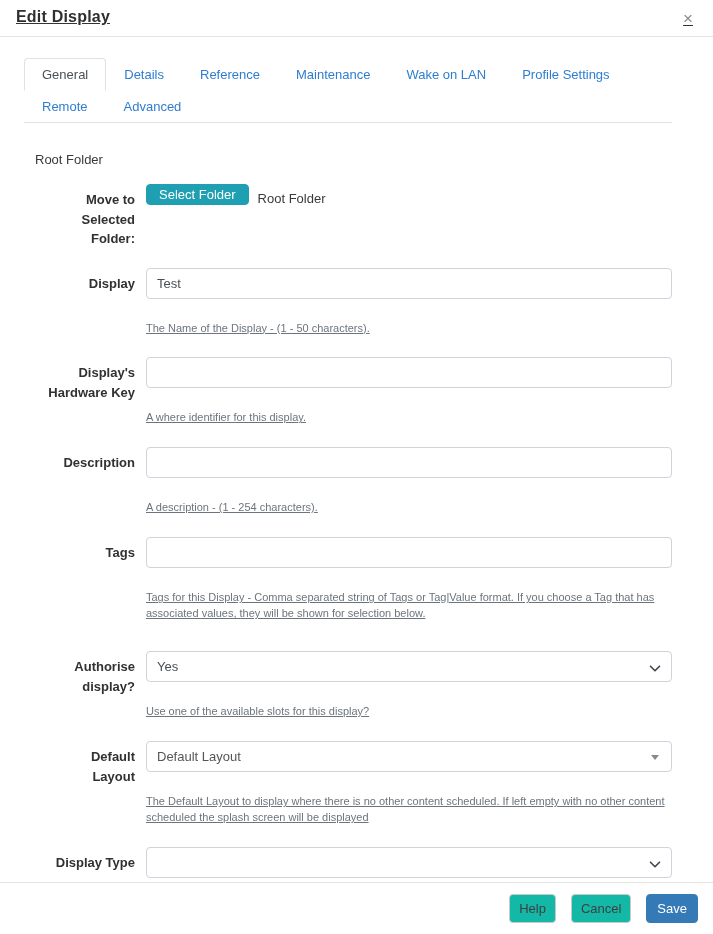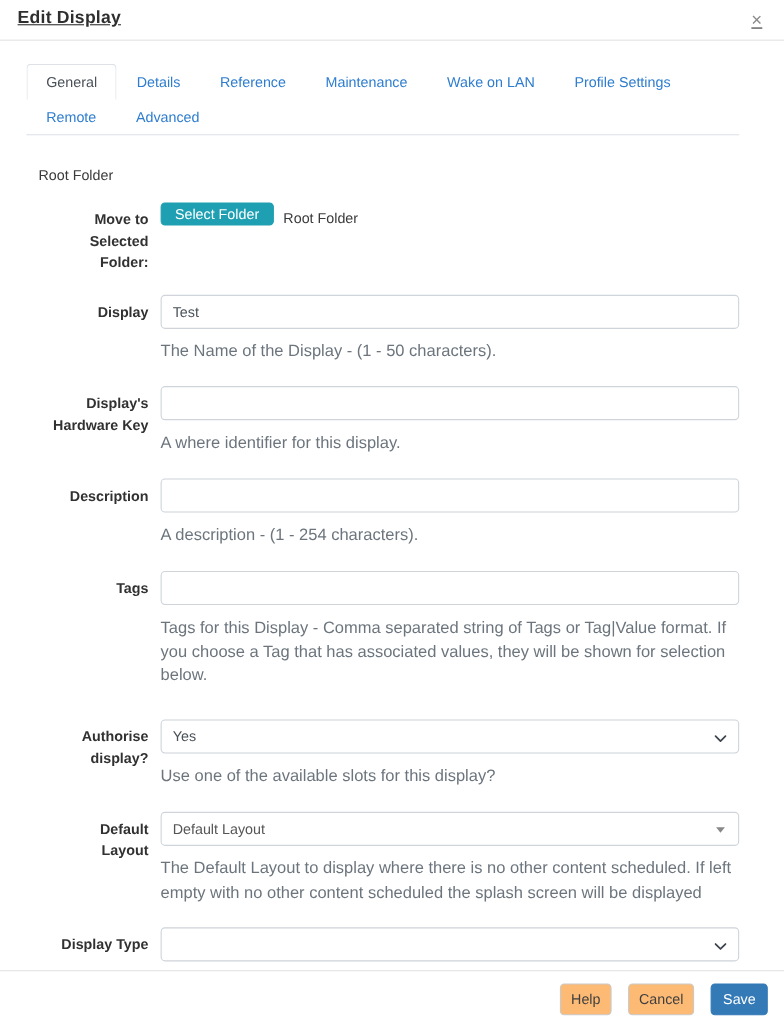--- a/index.html
+++ b/index.html
@@ -31,39 +31,39 @@
   .label-col { width:111px; flex:0 0 111px; text-align:right; font-size:13px; font-weight:700;
                color:#313131; line-height:1.5; padding-top:6px; white-space:pre-line; }
   .content-col { margin-left:11px; flex:1 1 auto; max-width:526px; }
   .static-value { font-size:13px; color:#3a3a3a; padding-top:6px; }
 
   .text-input { width:100%; height:31px; border:1px solid #ced4da; border-radius:4px;
                 padding:5px 10px; font-size:13px; color:#495057; background:#fff;
                 font-family:"Liberation Sans", sans-serif; }
   .text-input::placeholder { color:#adb5bd; }
 
-  .help-text { font-size:15px; color:#6c757d; margin-top:10px; line-height:1.45; }
+  .help-text { font-size:11px; color:#6c757d; margin-top:22px; line-height:1.45;text-decoration:underline; }
 
   .select-box { position:relative; width:100%; height:31px; border:1px solid #ced4da; border-radius:4px;
                 background:#fff; display:flex; align-items:center; padding:5px 28px 5px 10px;
                 font-size:13px; color:#495057; cursor:pointer; }
   .select-box .chev { position:absolute; right:10px; top:50%; transform:translateY(-42%); }
   .select2-box .value { color:#555; }
   .tri-down { width:0; height:0; border-left:4px solid transparent; border-right:4px solid transparent;
               border-top:5px solid #888; position:absolute; right:12px; top:13px; }
 
   .btn { display:inline-flex; align-items:center; justify-content:center; font-size:13px;
          border-radius:4px; cursor:pointer; font-family:"Liberation Sans", sans-serif; }
   .btn-teal { background:#1f9fb2; color:#fff; border:1px solid #1f9fb2; padding:2px 12px; }
   .inline-value { font-size:13px; color:#3a3a3a; margin-left:9px; padding-top:7px; }
 
   
   .modal-footer { flex:0 0 auto; border-top:1px solid #e3e3e3; padding:11px 15px; display:flex;
                   justify-content:flex-end; gap:15px; align-items:center; }
-  .btn-light { background:#fdba74; border:1px solid #c9c9c9; color:#3f3f3f; padding:6px 9px; }
+  .btn-light { background:#14b8a6; border:1px solid #c9c9c9; color:#3f3f3f; padding:6px 9px; }
   .btn-primary { background:#337ab7; border:1px solid #337ab7; color:#fff; padding:6px 10px; }
 
   .spacer-after-tags { height:29px; }
   .mb-row1 { margin-bottom:17px; }
   .mb-row2 { margin-bottom:19px; }
   .mb-std  { margin-bottom:21px; }
 </style>
 </head>
 <body>
 

